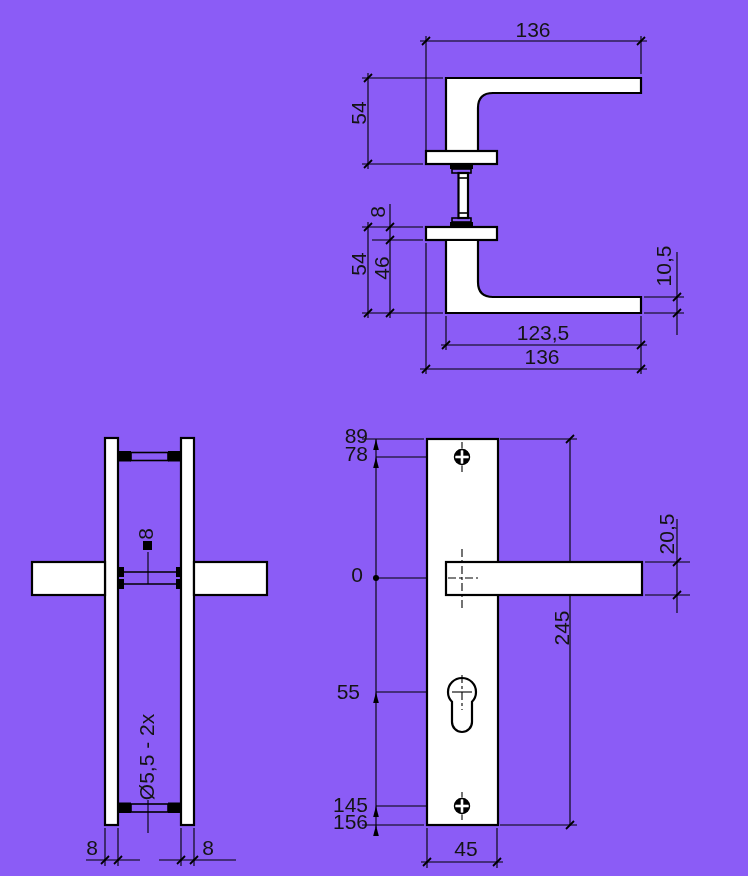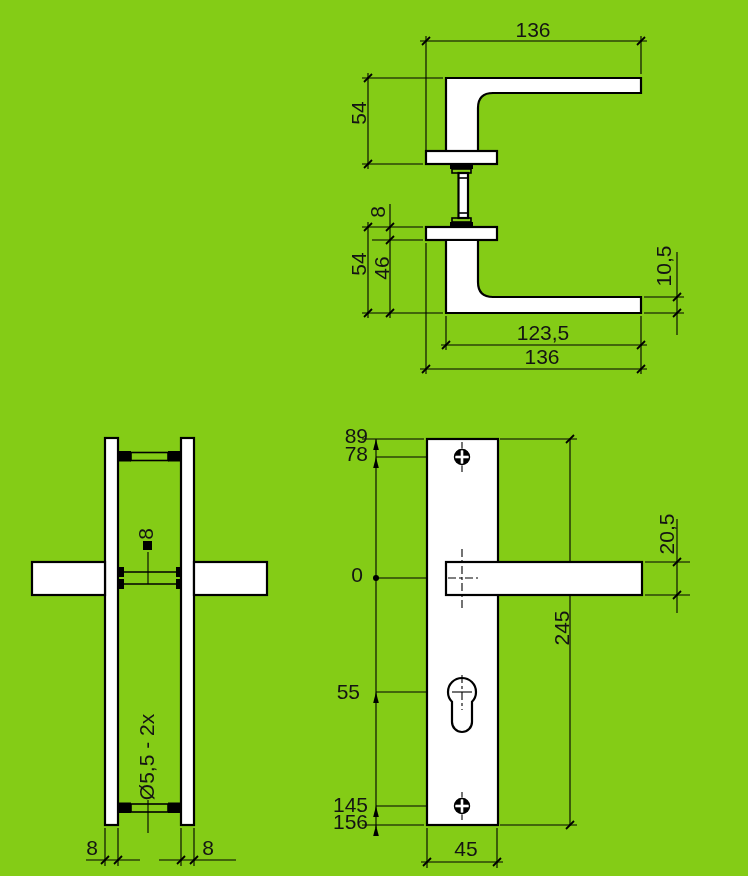--- a/index.html
+++ b/index.html
@@ -1,16 +1,16 @@
 <!DOCTYPE html>
 <html><head>
 <meta charset="utf-8">
 <style>
   html,body{margin:0;padding:0;background:#ffffff;}
-  .page{width:748px;height:876px;background:#84cc16;position:relative;}
+  .page{width:748px;height:876px;background:#8b5cf6;position:relative;}
   svg{display:block;}
   .obj{fill:#ffffff;stroke:#000000;stroke-width:2.2;stroke-linejoin:miter;}
   .solid{fill:#000000;stroke:none;}
   .thin{stroke:#000000;stroke-width:1.1;fill:none;}
   .med{stroke:#000000;stroke-width:1.6;fill:none;}
   .tick{stroke:#000000;stroke-width:1.8;}
   .dash{stroke-dasharray:8 3 3 3;}
   .whx{stroke:#ffffff;stroke-width:2.6;}
   .dim-text{font-family:"Liberation Sans",sans-serif;font-size:21px;fill:#141414;}
 </style>

